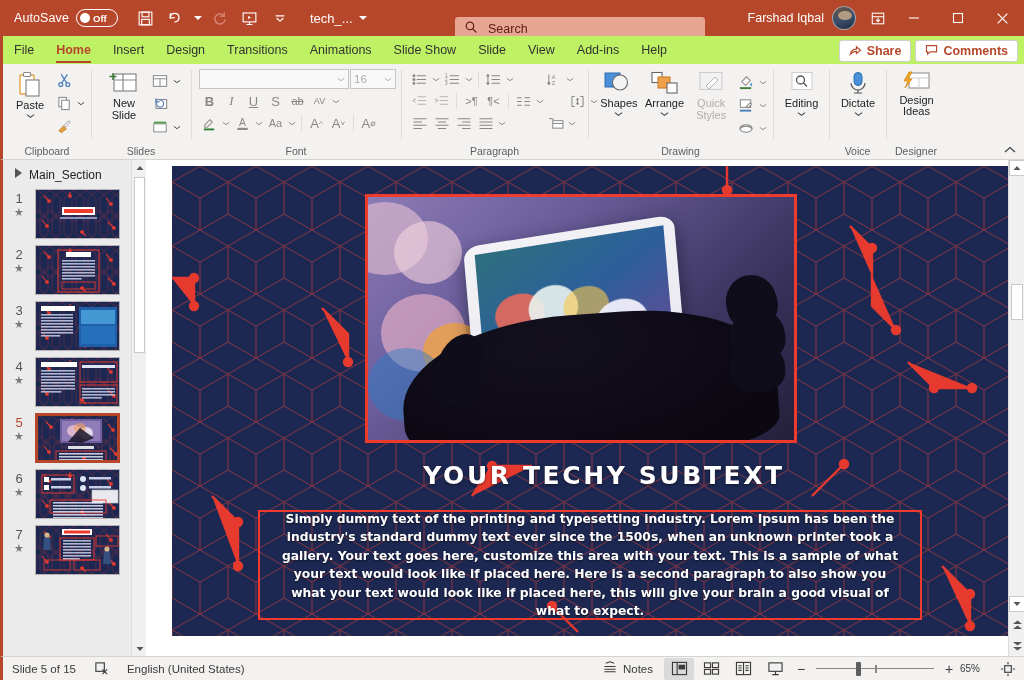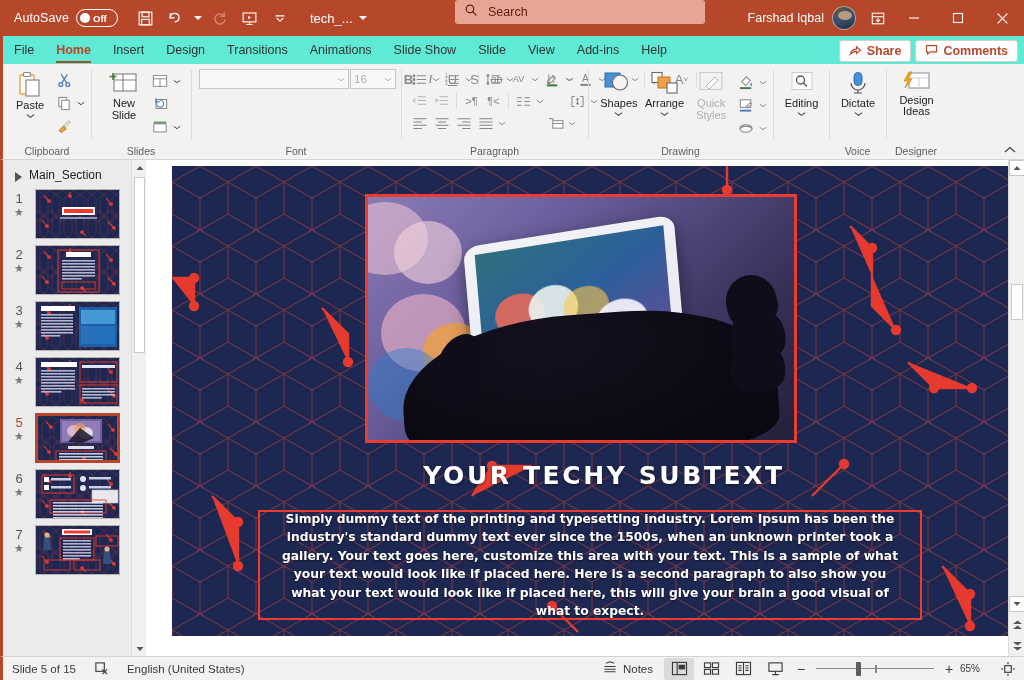--- a/index.html
+++ b/index.html
@@ -30,42 +30,42 @@
     border-radius: 2px;
   }
   .qat-btn svg { display: block; }
   .doc-title-wrap {
     position: absolute; left: 310px; top: 0; height: 36px;
     display: flex; align-items: center; gap: 6px;
   }
   .doc-title { font-size: 13px; color: #fff; }
   .caret-sm { width: 0; height: 0; border-left: 4px solid transparent; border-right: 4px solid transparent; border-top: 4.5px solid #fff; }
   .searchbox {
-    position: absolute; left: 455px; top: 0; width: 250px; height: 24px;
+    position: absolute; left: 455px; top: 17px; width: 250px; height: 24px;
     background: #e7a693; border-radius: 3px; display: flex; align-items: center; padding-left: 9px; gap: 10px;
   }
   .search-ph { font-size: 12.5px; color: #5c2014; }
   .user-area { position: absolute; right: 168px; top: 0; height: 36px; display: flex; align-items: center; gap: 8px; }
   .user-name { font-size: 12.5px; color: #fff; white-space: nowrap; }
   .avatar {
     width: 24px; height: 24px; border-radius: 50%;
     background: linear-gradient(160deg,#6b5540 0%,#3a4d6b 55%,#1e2b3d 100%);
     border: 1px solid rgba(255,255,255,.5); position: relative; overflow: hidden;
   }
   .avatar::after {
     content:""; position:absolute; left:5px; top:4px; width:14px; height:9px; border-radius:50%;
     background: #d7b48c; opacity:.75;
   }
   .ribbon-display-btn { position: absolute; right: 132px; top: 6px; width: 28px; height: 24px; display:flex; align-items:center; justify-content:center; border-radius:2px; }
   .wbtns { position: absolute; right: 0; top: 0; height: 36px; display: flex; }
   .wbtn { width: 44px; height: 36px; display: flex; align-items: center; justify-content: center; }
 
   
   .tabstrip {
-    height: 28px; background: #5eead4; display: flex; align-items: flex-end;
+    height: 28px; background: #bef264; display: flex; align-items: flex-end;
     flex: none; position: relative; border-left: 3px solid #b7472a;
   }
   .tab {
     height: 28px; padding: 0 11px; display: flex; align-items: center;
     font-size: 12.5px; color: #333; position: relative; white-space: nowrap;
   }
   .tab.active { color: #b7472a; font-weight: 600; }
   .tab.active::after {
     content: ""; position: absolute; left: 11px; right: 11px; bottom: 1px; height: 2.5px; background: #b7472a;
   }
@@ -118,21 +118,21 @@
   .ribbon-collapse { position: absolute; right: 5px; bottom: 3px; width: 16px; height: 14px; }
 
   
   .body { flex: 1; display: flex; min-height: 0; background: #fff; position: relative;
           border-left: 3px solid #b7472a; }
 
   
   .thumbpanel {
     width: 143px; background: #ebebeb; position: relative; flex: none; overflow: hidden;
   }
-  .section-hdr { display: flex; align-items: flex-end; gap: 7px; padding: 8px 8px 4px 12px; }
+  .section-hdr { display: flex; align-items: flex-start; gap: 7px; padding: 8px 8px 4px 12px; }
   .sec-tri { width: 0; height: 0; border-top: 5px solid transparent; border-bottom: 5px solid transparent; border-left: 7px solid #555; }
   .sec-name { font-size: 12px; color: #222; }
   .thumb-row { display: flex; align-items: flex-start; padding: 3px 0 3px 0; }
   .thumb-meta { width: 32px; display: flex; flex-direction: column; align-items: center; padding-top: 2px; }
   .thumb-num { font-size: 13px; color: #555; line-height: 15px; }
   .thumb-row.sel .thumb-num { color: #b7472a; }
   .star { font-size: 11px; color: #7a7a7a; line-height: 13px; }
   .thumb {
     width: 85px; height: 50px; position: relative; overflow: hidden;
     border: 1px solid #b4b4b4; background: #1f2b52;
@@ -448,21 +448,21 @@
                   <path d="M1 1.5 L5 4.5 L9 1.5"></path>
                 </svg>
             </div>
           </div>
         </div>
       </div>
       <div class="rgroup-label">Slides</div>
     </div>
 
     <div class="rgroup" style="width:210px">
-      <div class="rgroup-body" style="gap:2px; padding-left:8px; align-items:flex-start">
+      <div class="rgroup-body" style="flex-direction:column; gap:2px; padding-left:8px; align-items:flex-start">
         <div class="icon-row">
           <div class="fontbox">
             <span></span>
             <svg width="8" height="5" viewBox="0 0 10 6" fill="none" stroke="#b0aeac" stroke-width="1.2">
                 <path d="M1 1.5 L5 4.5 L9 1.5"></path>
               </svg>
           </div>
           <div class="sizebox">
             <span>16</span>
             <svg width="8" height="5" viewBox="0 0 10 6" fill="none" stroke="#b0aeac" stroke-width="1.2">

